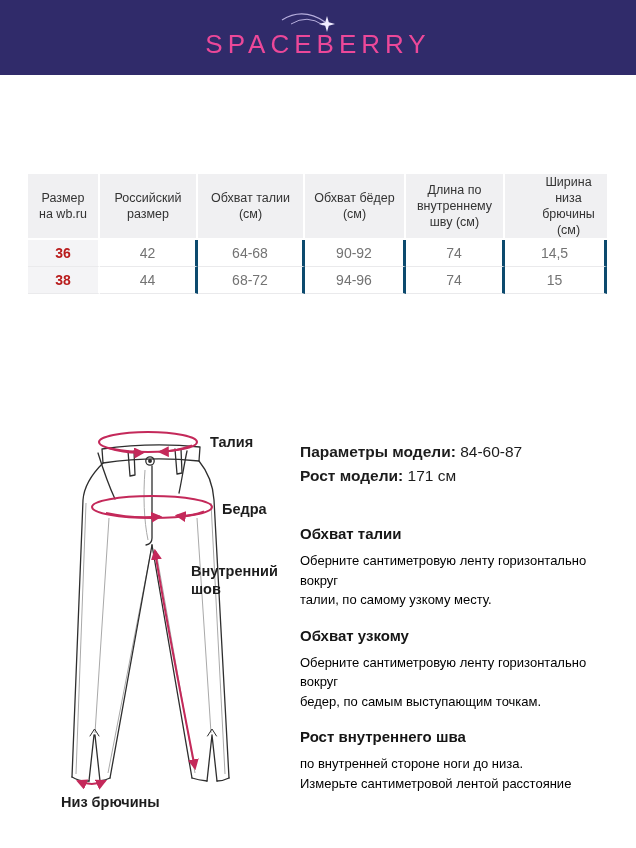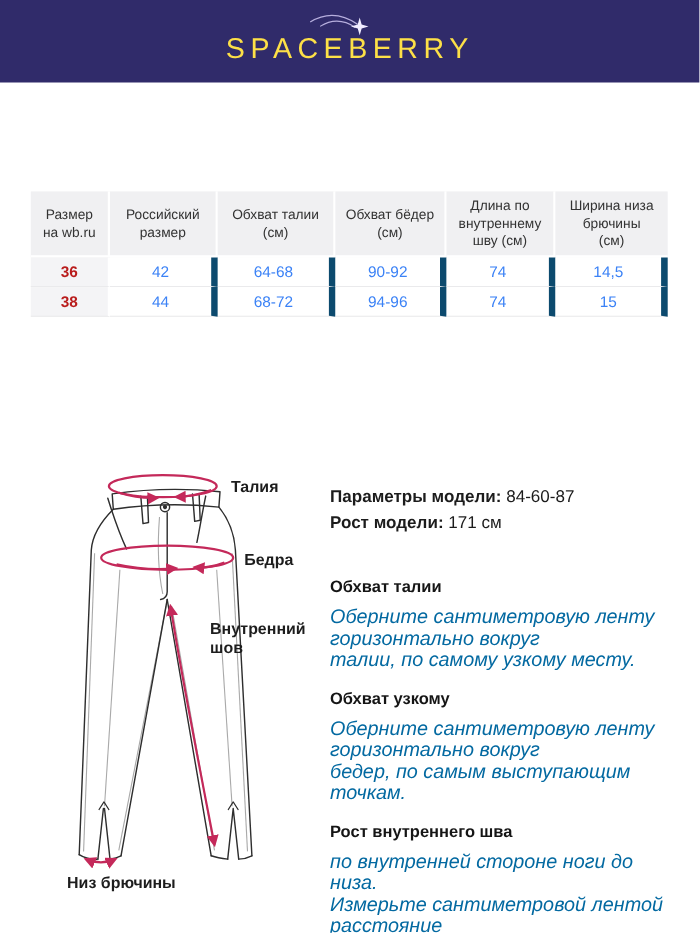--- a/index.html
+++ b/index.html
@@ -7,59 +7,59 @@
     width:636px;height:848px;position:relative;background:#ffffff;
     font-family:"Liberation Sans",sans-serif;overflow:hidden;
   }
   
   .brand-header{
     position:absolute;left:0;top:0;width:636px;height:75px;
     background:#302b6a;
   }
   .brand-logo{
     position:absolute;left:0;top:31px;width:636px;text-align:center;
-    color:#fde047;font-size:26px;line-height:26px;letter-spacing:5px;
+    color:#ec4899;font-size:26px;line-height:26px;letter-spacing:5px;
     font-weight:400;
   }
   .comet{position:absolute;left:281px;top:8px;}
   
   table.size-table{
     position:absolute;left:28px;top:158px;width:579px;
     border-collapse:separate;border-spacing:0;table-layout:fixed;margin-top:16px;
   }
   .size-table th{
     background:#f0f0f2;color:#333;font-size:12.5px;font-weight:400;
     line-height:16px;height:58px;vertical-align:middle;text-align:center;
     border-right:2px solid #fff;border-bottom:2px solid #fff;padding:0 3px;
   }
-  .size-table th:last-child{border-right:none;}
+  .size-table th:last-child{border-right:none;padding-left:28px;}
   .size-table th span{display:block;}
   .size-table td{
-    background:#fff;color:#3b82f6;font-size:14px;text-align:center;
-    height:26px;border-right:6px solid #0c4a6e;border-bottom:1px solid #eaeaec;
+    background:#fff;color:#737373;font-size:14px;text-align:center;
+    height:26px;border-right:3px solid #0c4a6e;border-bottom:1px solid #eaeaec;
     padding:0;
   }
   .size-table td.col-first{
     background:#f4f4f6;font-weight:700;color:#b91c1c;
     border-right:2px solid #fff;
   }
   
   .pants-diagram{position:absolute;left:48px;top:418px;}
   .diagram-label{
     font-family:"Liberation Sans",sans-serif;font-size:14.5px;
     font-weight:600;fill:#1d1d1d;
   }
   
   .info-col{position:absolute;left:300px;top:440px;width:322px;}
   .model-line{font-size:15.5px;line-height:24px;color:#1c1c1c;}
   .model-line .lbl{font-weight:700;}
   .m-section{margin-top:36px;}
   .m-section + .m-section{margin-top:16px;}
   .m-title{font-size:15px;font-weight:700;color:#151515;line-height:20px;}
-  .m-text{margin-top:7px;font-size:18px;line-height:19.5px;color:#0369a1;font-style:italic;}
+  .m-text{margin-top:7px;font-size:13px;line-height:19.5px;color:#000000;}
   .m-text span{display:block;}
 </style>
 </head>
 <body>
 
 <div class="brand-header">
   <div class="brand-logo">SPACEBERRY</div>
   <svg class="comet" width="60" height="30" viewBox="0 0 60 30">
     <path d="M1,12 Q22,-1 44,14" fill="none" stroke="#b6aedd" stroke-width="1.2"></path>
     <path d="M10,16 Q26,6 42,17" fill="none" stroke="#b6aedd" stroke-width="1"></path>

